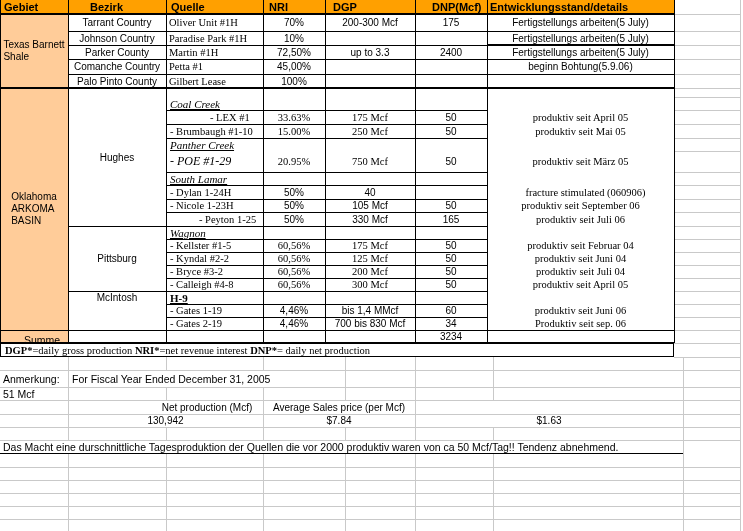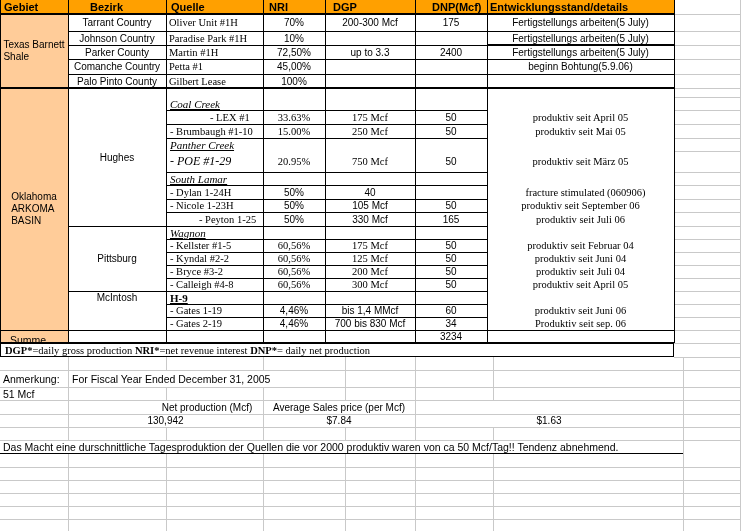--- a/index.html
+++ b/index.html
@@ -239,21 +239,21 @@
     <div class="cell serif left pl4" style="left: 166px; top: 304px; width: 97px; height: 13px;">- Gates 1-19</div>
     <div class="cell " style="left: 263px; top: 304px; width: 62px; height: 13px;">4,46%</div>
     <div class="cell " style="left: 325px; top: 304px; width: 90px; height: 13px;">bis 1,4 MMcf</div>
     <div class="cell " style="left: 415px; top: 304px; width: 72px; height: 13px;">60</div>
     <div class="cell serif" style="left: 487px; top: 304px; width: 187px; height: 13px;">produktiv seit Juni 06</div>
     <div class="cell serif left pl4" style="left: 166px; top: 317px; width: 97px; height: 13px;">- Gates 2-19</div>
     <div class="cell " style="left: 263px; top: 317px; width: 62px; height: 13px;">4,46%</div>
     <div class="cell " style="left: 325px; top: 317px; width: 90px; height: 13px;">700 bis 830 Mcf</div>
     <div class="cell " style="left: 415px; top: 317px; width: 72px; height: 13px;">34</div>
     <div class="cell serif" style="left: 487px; top: 317px; width: 187px; height: 13px;">Produktiv seit sep. 06</div>
-    <div class="cell left" style="left: 0px; top: 330px; width: 68px; height: 19px; padding-left: 10px; font-size: 10.5px;">Summe</div>
+    <div class="cell left" style="left: 0px; top: 330px; width: 68px; height: 19px; padding-left: 24px; font-size: 10.5px;">Summe</div>
     <div class="cell " style="left: 415px; top: 330px; width: 72px; height: 13px;">3234</div>
     <div class="cell left legend pl3" style="left: 2px; top: 343px; width: 670px; height: 14px;"><b>DGP*</b><span>=daily gross production </span><b>NRI*</b><span>=net revenue interest </span><b>DNP*</b><span>= daily net production</span></div>
     <div class="cell left pl3" style="left: 0px; top: 370px; width: 68px; height: 17px; font-size: 10.5px;">Anmerkung:</div>
     <div class="cell left" style="left: 72px; top: 370px; width: 420px; height: 17px; font-size: 10.5px;">For Fiscal Year Ended December 31, 2005</div>
     <div class="cell left pl3" style="left: 0px; top: 387px; width: 68px; height: 13px; font-size: 10.5px;">51 Mcf</div>
     <div class="cell " style="left: 147px; top: 400px; width: 120px; height: 14px;">Net production (Mcf)</div>
     <div class="cell " style="left: 263px; top: 400px; width: 152px; height: 14px;">Average Sales price (per Mcf)</div>
     <div class="cell " style="left: 68px; top: 414px; width: 195px; height: 13px;">130,942</div>
     <div class="cell " style="left: 263px; top: 414px; width: 152px; height: 13px;">$7.84</div>
     <div class="cell " style="left: 415px; top: 414px; width: 268px; height: 13px;">$1.63</div>

